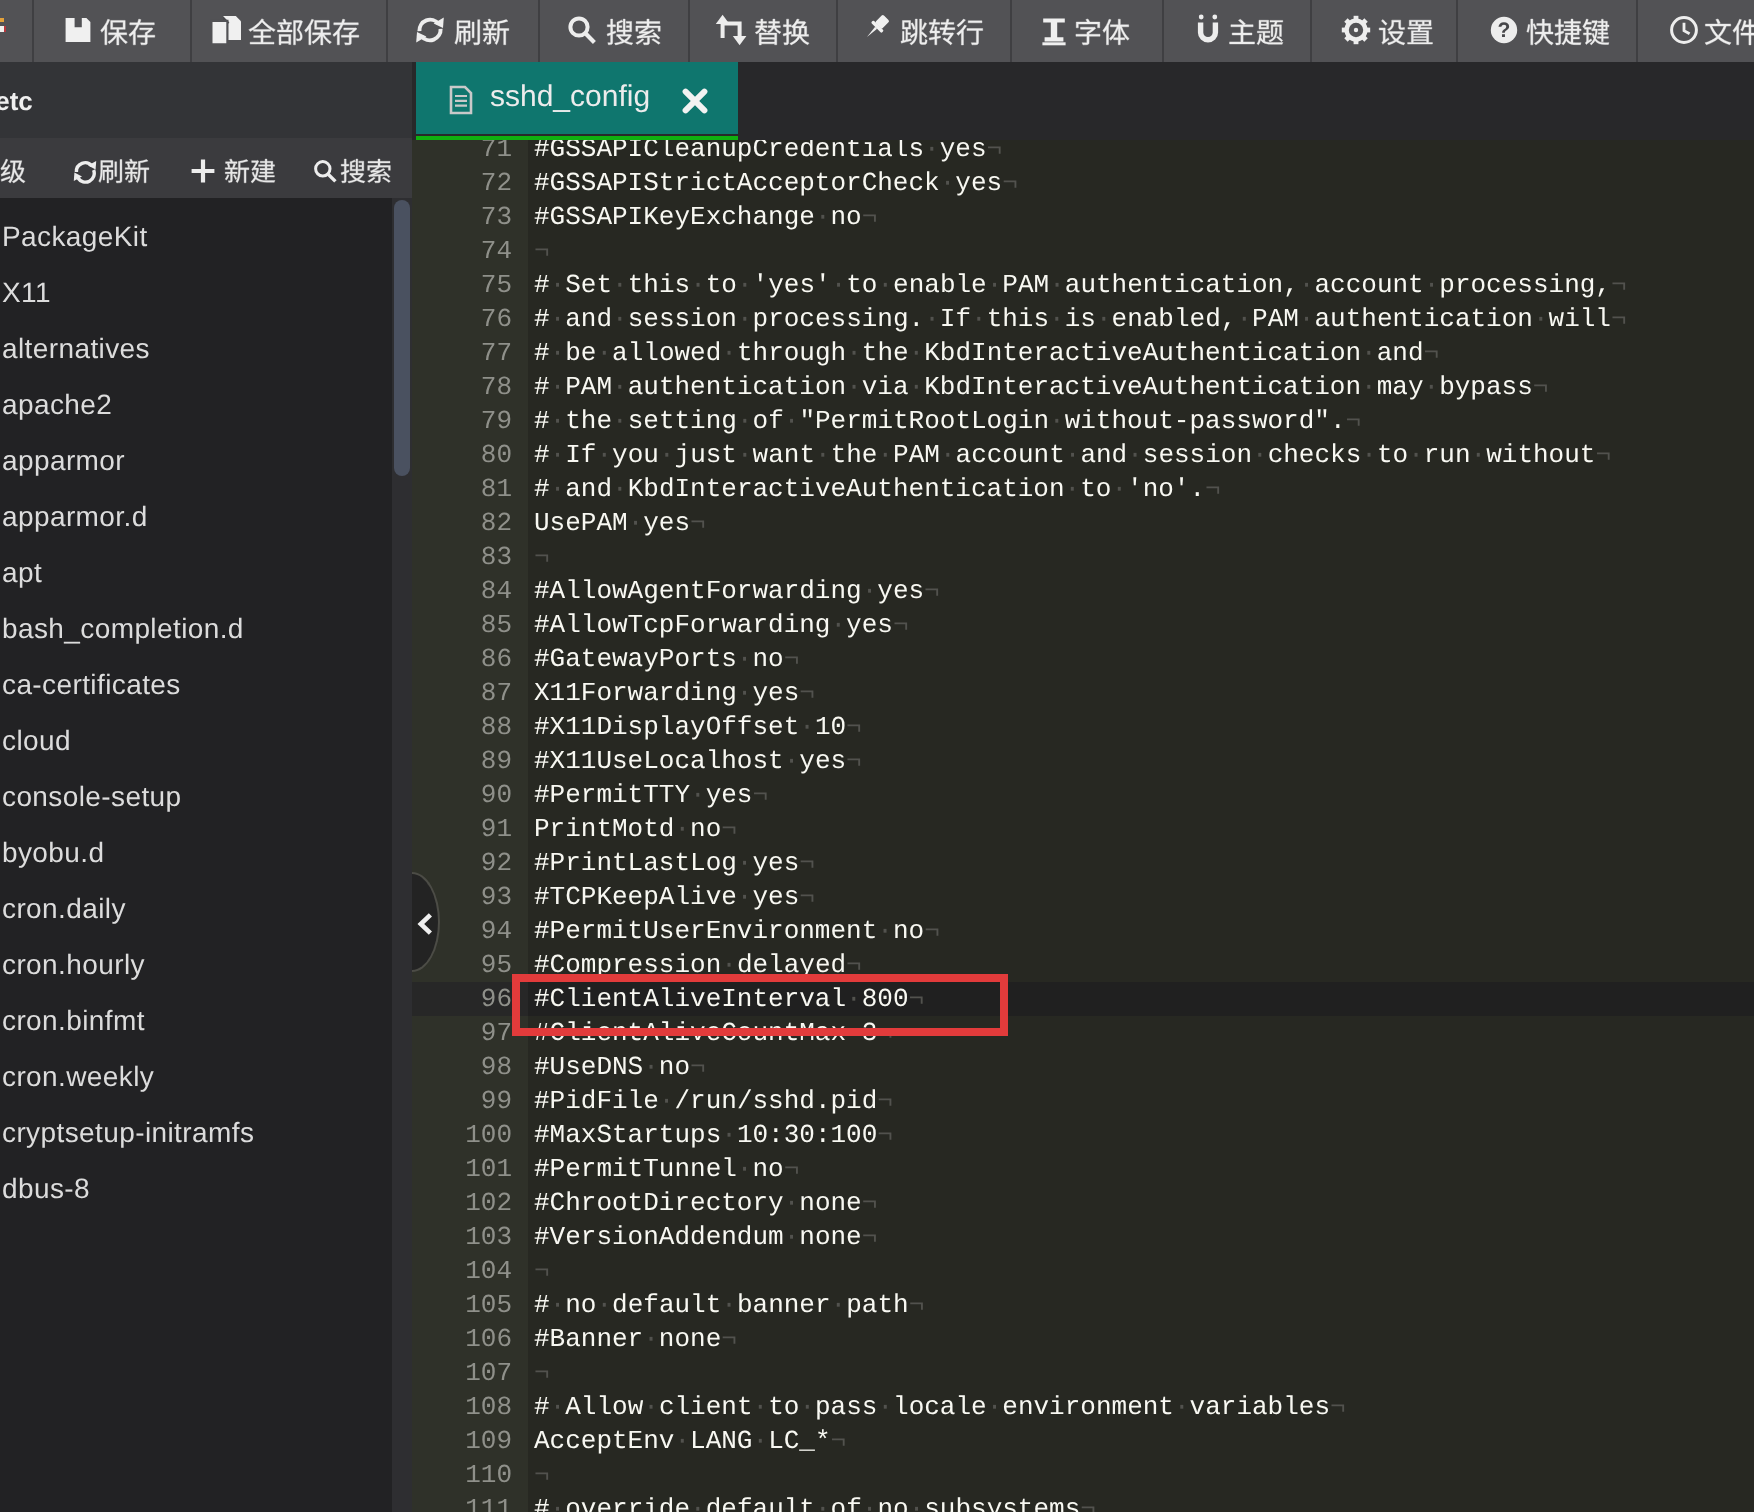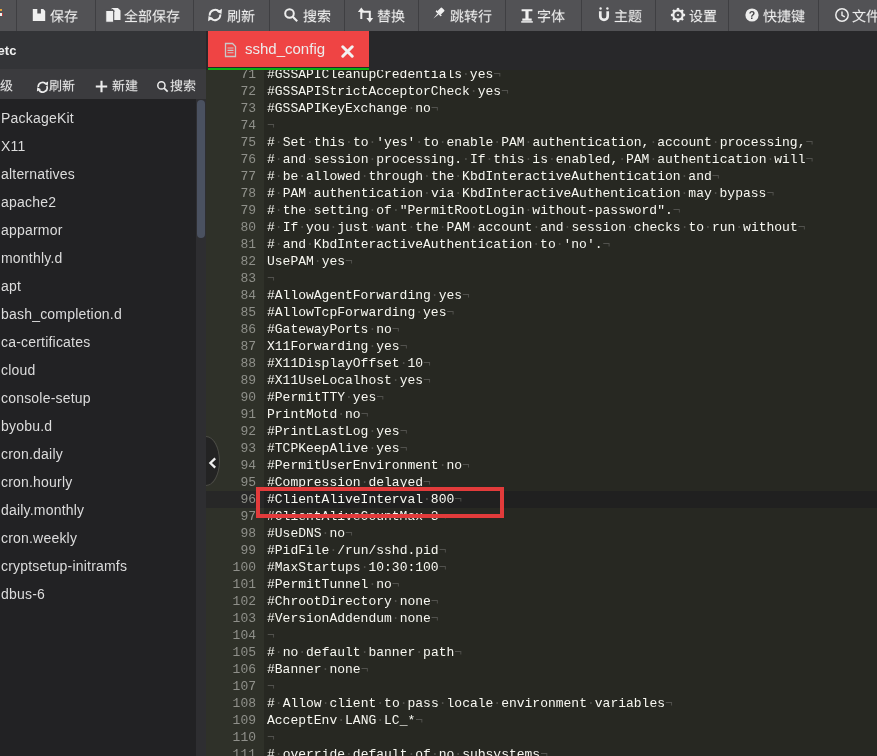--- a/index.html
+++ b/index.html
@@ -2,21 +2,21 @@
 <html><head><meta charset="utf-8"><style>
 *{margin:0;padding:0;box-sizing:border-box}
 html,body{width:877px;height:756px;overflow:hidden;background:#272822;font-family:"Liberation Sans",sans-serif}
 #page{position:relative;width:877px;height:756px;overflow:hidden}
 .cj{display:block}
 #toolbar{position:absolute;left:0;top:0;width:877px;height:31px;background:#525255}
 .sep{position:absolute;top:0;width:1px;height:31px;background:#3f3f42}
 #sbhead{position:absolute;left:0;top:31px;width:206px;height:38px;background:#333437}
 #etc{position:absolute;left:-6px;top:12px;font-size:13px;font-weight:700;color:#f0f0f0}
 #tabbar{position:absolute;left:206px;top:31px;width:671px;height:39px;background:#28282a}
-#tab{position:absolute;left:2px;top:0;width:161px;height:36px;background:#ef4444}
+#tab{position:absolute;left:2px;top:0;width:161px;height:36px;background:#0f766e}
 #tabgreen{position:absolute;left:2px;top:36.8px;width:161px;height:3.2px;background:#10b010}
 #sbtool{position:absolute;left:0;top:69px;width:206px;height:30px;background:#3b3b3e}
 #sblist{position:absolute;left:0;top:99px;width:196px;height:657px;background:#222224;padding-top:5px}
 .fitem{height:28px;line-height:28px;padding-left:1px;font-size:14px;color:#dcdcdc;letter-spacing:0.2px;white-space:nowrap}
 #sbscroll{position:absolute;left:196px;top:99px;width:10px;height:657px;background:#2e2e31}
 #sbthumb{position:absolute;left:1px;top:1px;width:8px;height:138px;background:#4a5160;border-radius:4px}
 #editor{position:absolute;left:206px;top:70px;width:671px;height:686px;background:#272822;overflow:hidden}
 #gutterbg{position:absolute;left:0;top:0;width:58px;height:686px;background:#2f3129}
 #activeg{position:absolute;left:0;top:421px;width:58px;height:17px;background:#272727}
 #activec{position:absolute;left:58px;top:421px;width:613px;height:17px;background:#202020}
@@ -317,33 +317,33 @@
           </g>
         </svg>
       </div>
 </div>
 <div id="sblist">
       <div class="fitem">PackageKit</div>
       <div class="fitem">X11</div>
       <div class="fitem">alternatives</div>
       <div class="fitem">apache2</div>
       <div class="fitem">apparmor</div>
-      <div class="fitem">monthly.d</div>
+      <div class="fitem">apparmor.d</div>
       <div class="fitem">apt</div>
       <div class="fitem">bash_completion.d</div>
       <div class="fitem">ca-certificates</div>
       <div class="fitem">cloud</div>
       <div class="fitem">console-setup</div>
       <div class="fitem">byobu.d</div>
       <div class="fitem">cron.daily</div>
       <div class="fitem">cron.hourly</div>
-      <div class="fitem">daily.monthly</div>
+      <div class="fitem">cron.binfmt</div>
       <div class="fitem">cron.weekly</div>
       <div class="fitem">cryptsetup-initramfs</div>
-      <div class="fitem">dbus-6</div>
+      <div class="fitem">dbus-8</div>
     </div>
 <div id="sbscroll">
       <div id="sbthumb"></div>
     </div>
 <div id="editor">
   <div id="gutterbg"></div>
   <div id="activeg"></div>
       <div id="activec"></div>
   <pre id="gut">71
 72

